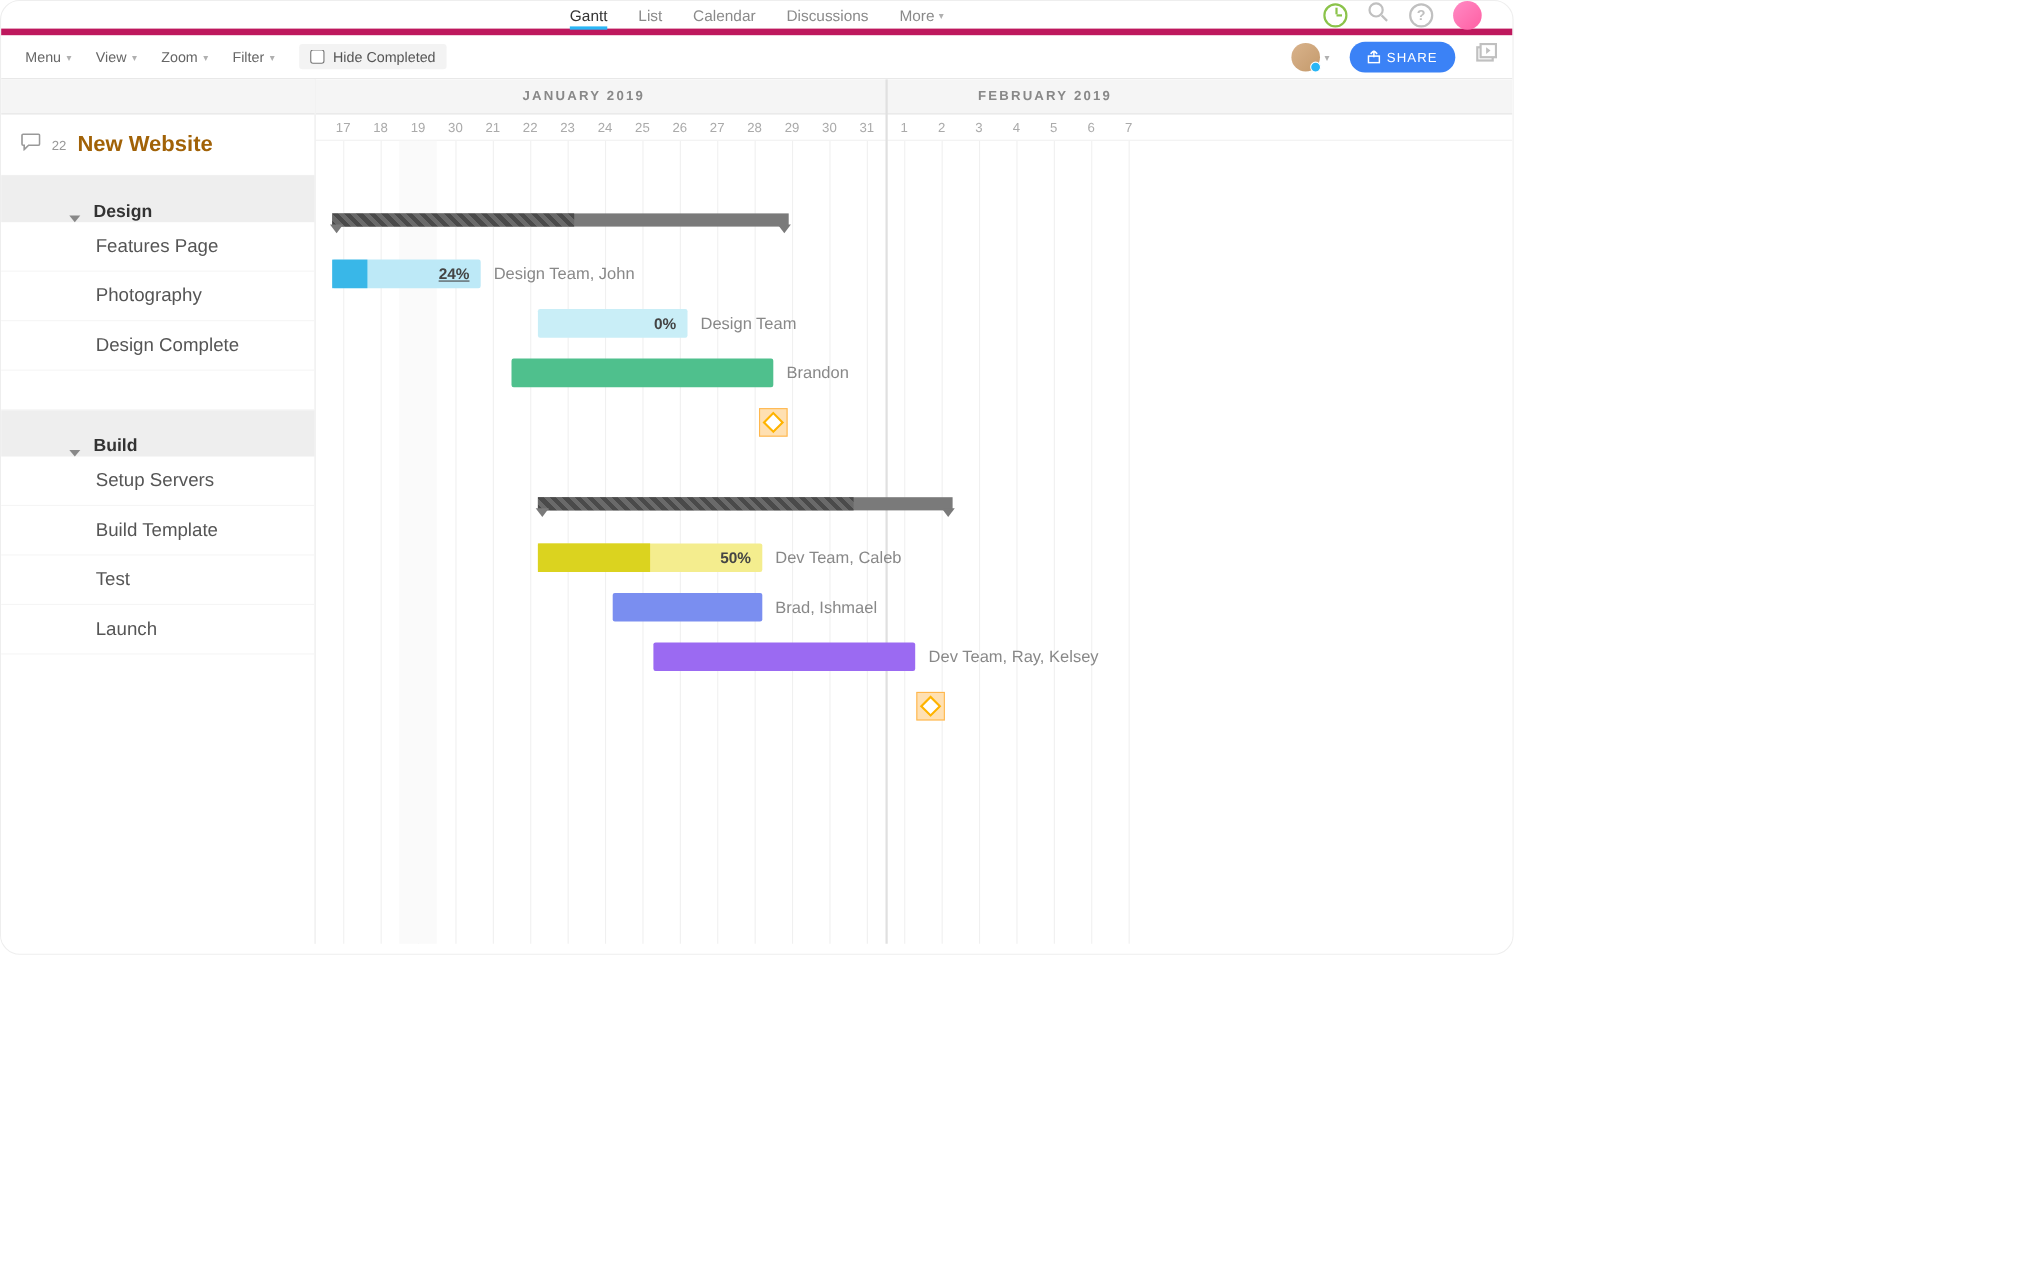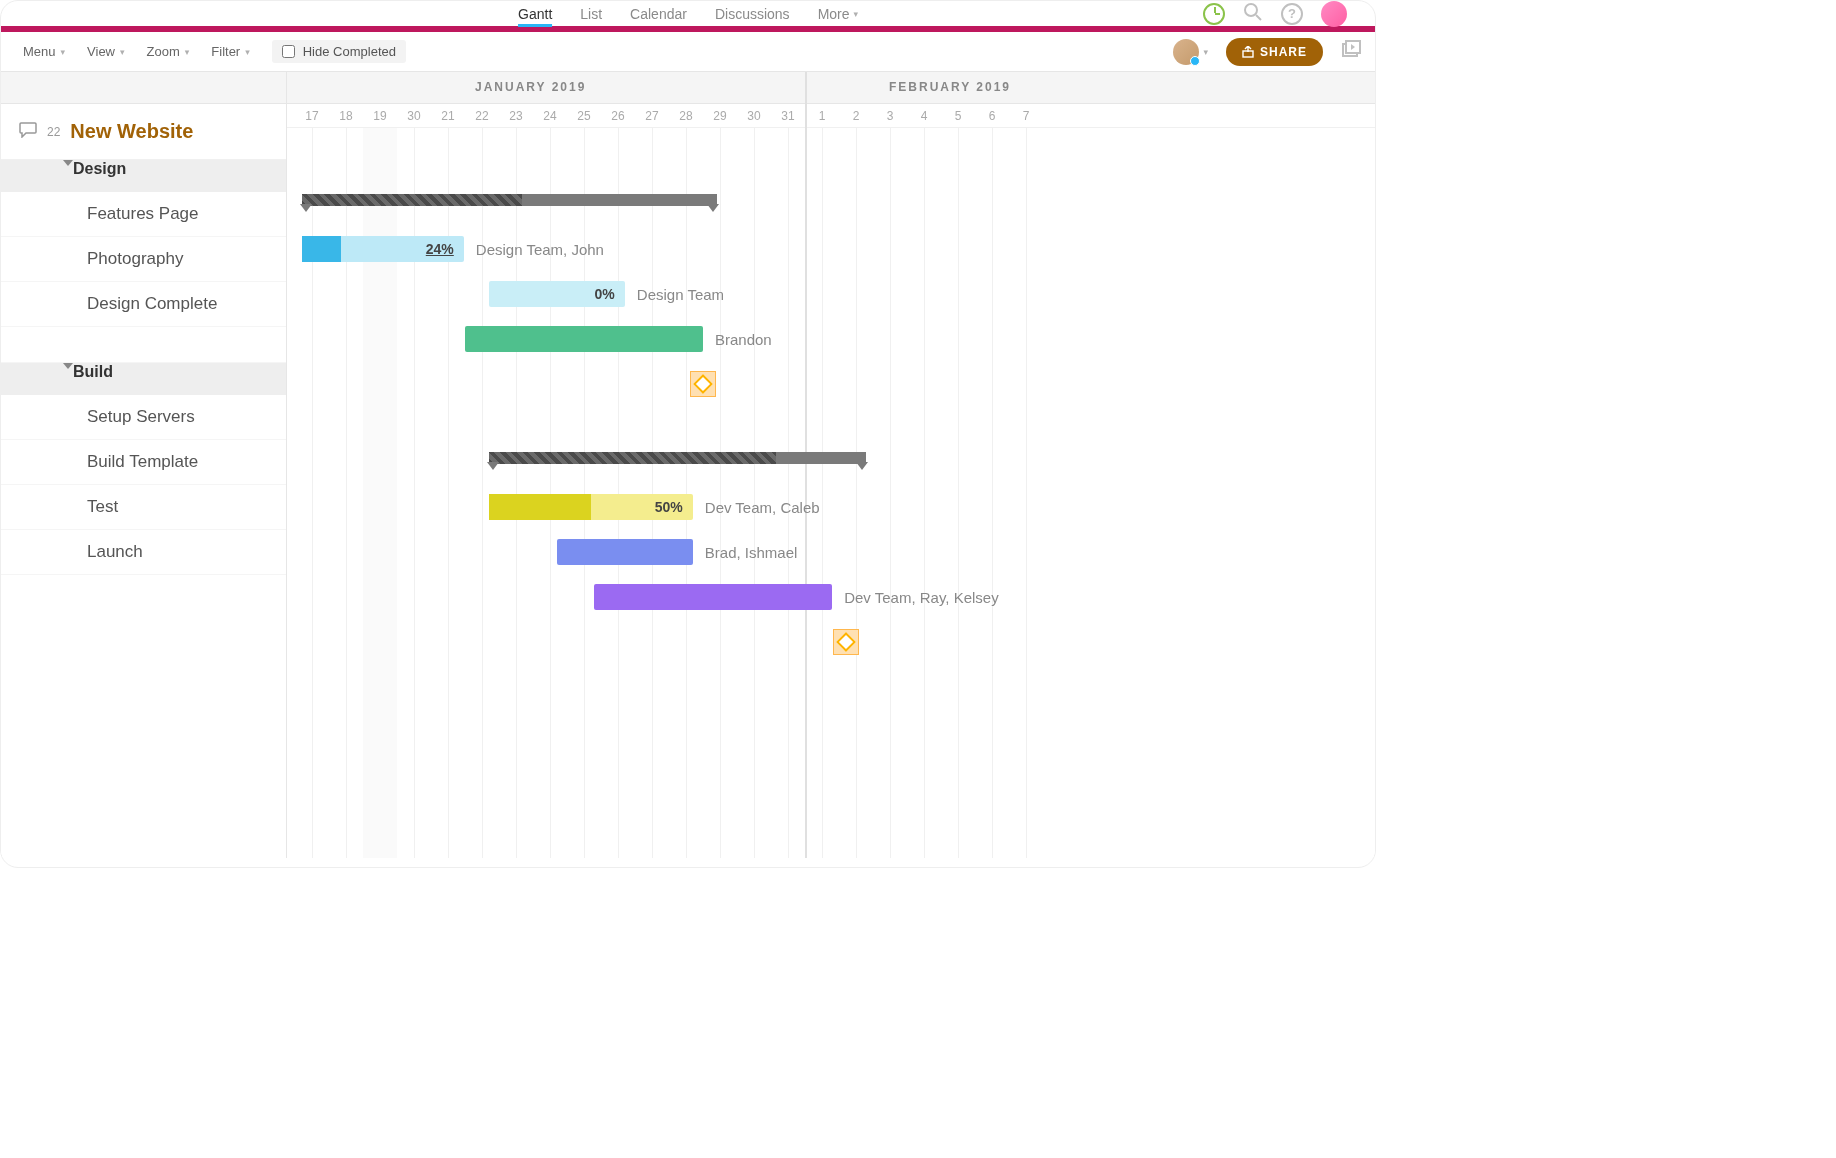--- a/index.html
+++ b/index.html
@@ -95,40 +95,40 @@
 .avatar-small {
   width:26px; height:26px; border-radius:50%;
   background: linear-gradient(135deg,#d9b38c,#c49a6c);
   position:relative;
 }
 .avatar-small::after {
   content:""; position:absolute; width:8px;height:8px;border-radius:50%;
   background:#29b6f6; bottom:-1px; right:-1px; border:1px solid #fff;
 }
 .share-btn {
-  background:#a16207; color:#fff; font-size:12px; letter-spacing:1px;
+  background:#3b82f6; color:#fff; font-size:12px; letter-spacing:1px;
   padding:7px 16px; border-radius:16px; display:flex; align-items:center; gap:6px;
-  font-weight:700; cursor:pointer;
+  font-weight:400; cursor:pointer;
 }
 
 .main { display:flex; height: calc(100% - 80px); }
 .sidebar { width: 286px; border-right:1px solid #e6e6e6; background:#fff; }
 .month-row {
   height:32px; background:#f5f5f5; border-bottom:1px solid #e6e6e6;
 }
 .project-row {
   height:56px; display:flex; align-items:center; gap:10px; padding-left:18px;
   border-bottom:1px solid #f0f0f0;
 }
 .comment-count { color:#999; font-size:12px; }
 .project-title { font-size:20px; font-weight:700; color:#a16207; }
 
 .group-row {
-  height:32px; background:#eeeeee; display:flex; align-items:flex-start;
-  padding-left:62px; gap:0; font-weight:700; font-size:16px; color:#333;
+  height:42px; background:#eeeeee; display:flex; align-items:flex-end;
+  padding-left:62px; gap:12px; font-weight:700; font-size:16px; color:#333;
 }
 .task-row {
   height:45px; display:flex; align-items:center; padding-left:86px;
   font-size:17px; color:#555; border-bottom:1px solid #f5f5f5;
 }
 .blank-row{height:36px;border-bottom:1px solid #f5f5f5;}
 
 .chart { flex:1; position:relative; background:#fff; overflow:hidden;}
 .month-header {
   height:32px; background:#f5f5f5; border-bottom:1px solid #e6e6e6;
@@ -335,21 +335,21 @@
         <div class="vline" style="left: 603px;"></div>
         <div class="vline" style="left: 637px;"></div>
         <div class="vline" style="left: 671px;"></div>
         <div class="vline" style="left: 705px;"></div>
         <div class="vline" style="left: 739px;"></div>
         <div class="today-col" style="left: 76px;"></div>
         <div class="divider-vert" style="left: 518px;"></div>
         <div class="summary-bar" style="left: 14.8px; top: 66px; width: 414.8px;">
           <div class="done" style="width: 53%;"></div>
         </div>
-        <div class="gbar" style="left: 14.8px; top: 108px; width: 162px; background: rgb(189, 233, 247); text-decoration: underline;">
+        <div class="gbar" style="left: 14.8px; top: 108px; width: 135px; background: rgb(189, 233, 247); text-decoration: underline;">
           <div style="position: absolute; left: 0px; top: 0px; bottom: 0px; width: 24%; background: rgb(57, 183, 232);"></div>
           <span style="position: relative;">24%</span>
           <span class="gbar-label">Design Team, John</span>
         </div>
         <div class="gbar" style="left: 201.8px; top: 153px; width: 136px; background: rgb(201, 238, 247);">
           <span style="position: relative;">0%</span>
           <span class="gbar-label">Design Team</span>
         </div>
         <div class="gbar" style="left: 178px; top: 198px; width: 238px; background: rgb(79, 192, 141);">
           <span class="gbar-label">Brandon</span>

